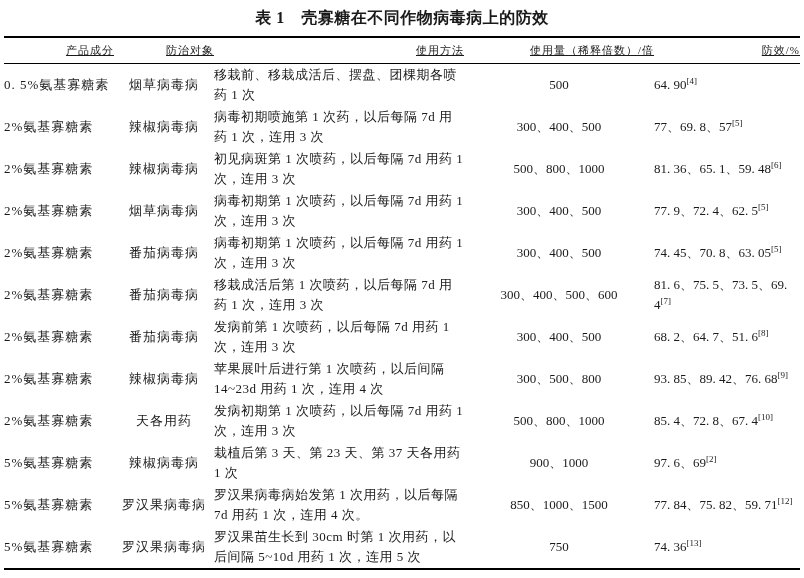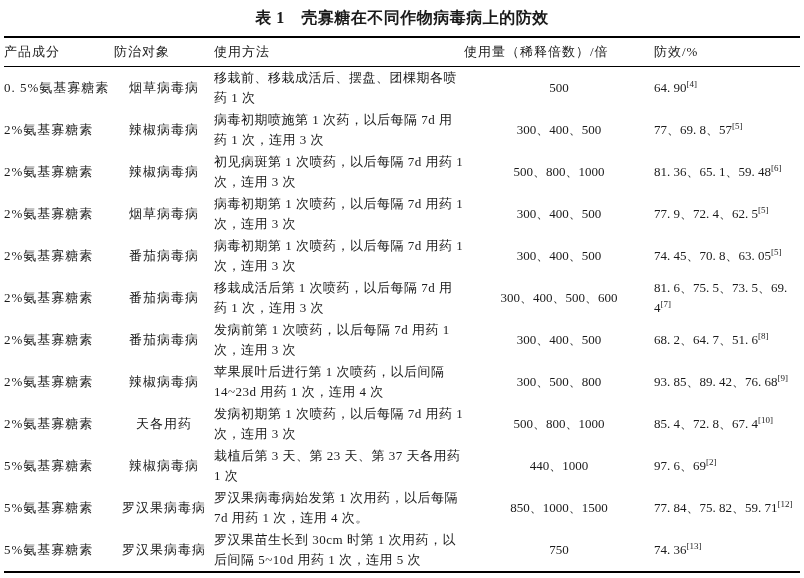--- a/index.html
+++ b/index.html
@@ -21,25 +21,26 @@
   table.journal{
     border-collapse:collapse;
     table-layout:fixed;
     width:796px;
     margin:0 4px;
     border-top:2.5px solid #000;
     border-bottom:2.5px solid #000;
   }
   table.journal th{
     font-weight:normal;
-    font-size:13px;
+    font-size:11px;
     border-bottom:1.5px solid #000;
     padding:5px 0;
-    text-align:left;
+    text-align:right;
     letter-spacing:1px;
+    text-decoration:underline;
   }
   table.journal td{
     font-size:13px;
     line-height:20px;
     padding:1px 0;
     vertical-align:middle;
   }
   col.c1{width:110px;}
   col.c2{width:100px;}
   col.c3{width:250px;}
@@ -146,21 +147,21 @@
       <td class="c-target">天各用药</td>
       <td class="c-method">发病初期第 1 次喷药，以后每隔 7d 用药 1 次，连用 3 次</td>
       <td class="c-dosage">500、800、1000</td>
       <td class="c-effect"><span>85. 4、72. 8、67. 4</span><sup>[10]</sup></td>
     </tr>
 
     <tr>
       <td class="c-product">5%氨基寡糖素</td>
       <td class="c-target">辣椒病毒病</td>
       <td class="c-method">栽植后第 3 天、第 23 天、第 37 天各用药 1 次</td>
-      <td class="c-dosage">440、1000</td>
+      <td class="c-dosage">900、1000</td>
       <td class="c-effect"><span>97. 6、69</span><sup>[2]</sup></td>
     </tr>
 
     <tr>
       <td class="c-product">5%氨基寡糖素</td>
       <td class="c-target">罗汉果病毒病</td>
       <td class="c-method">罗汉果病毒病始发第 1 次用药，以后每隔 7d 用药 1 次，连用 4 次。</td>
       <td class="c-dosage">850、1000、1500</td>
       <td class="c-effect"><span>77. 84、75. 82、59. 71</span><sup>[12]</sup></td>
     </tr>

